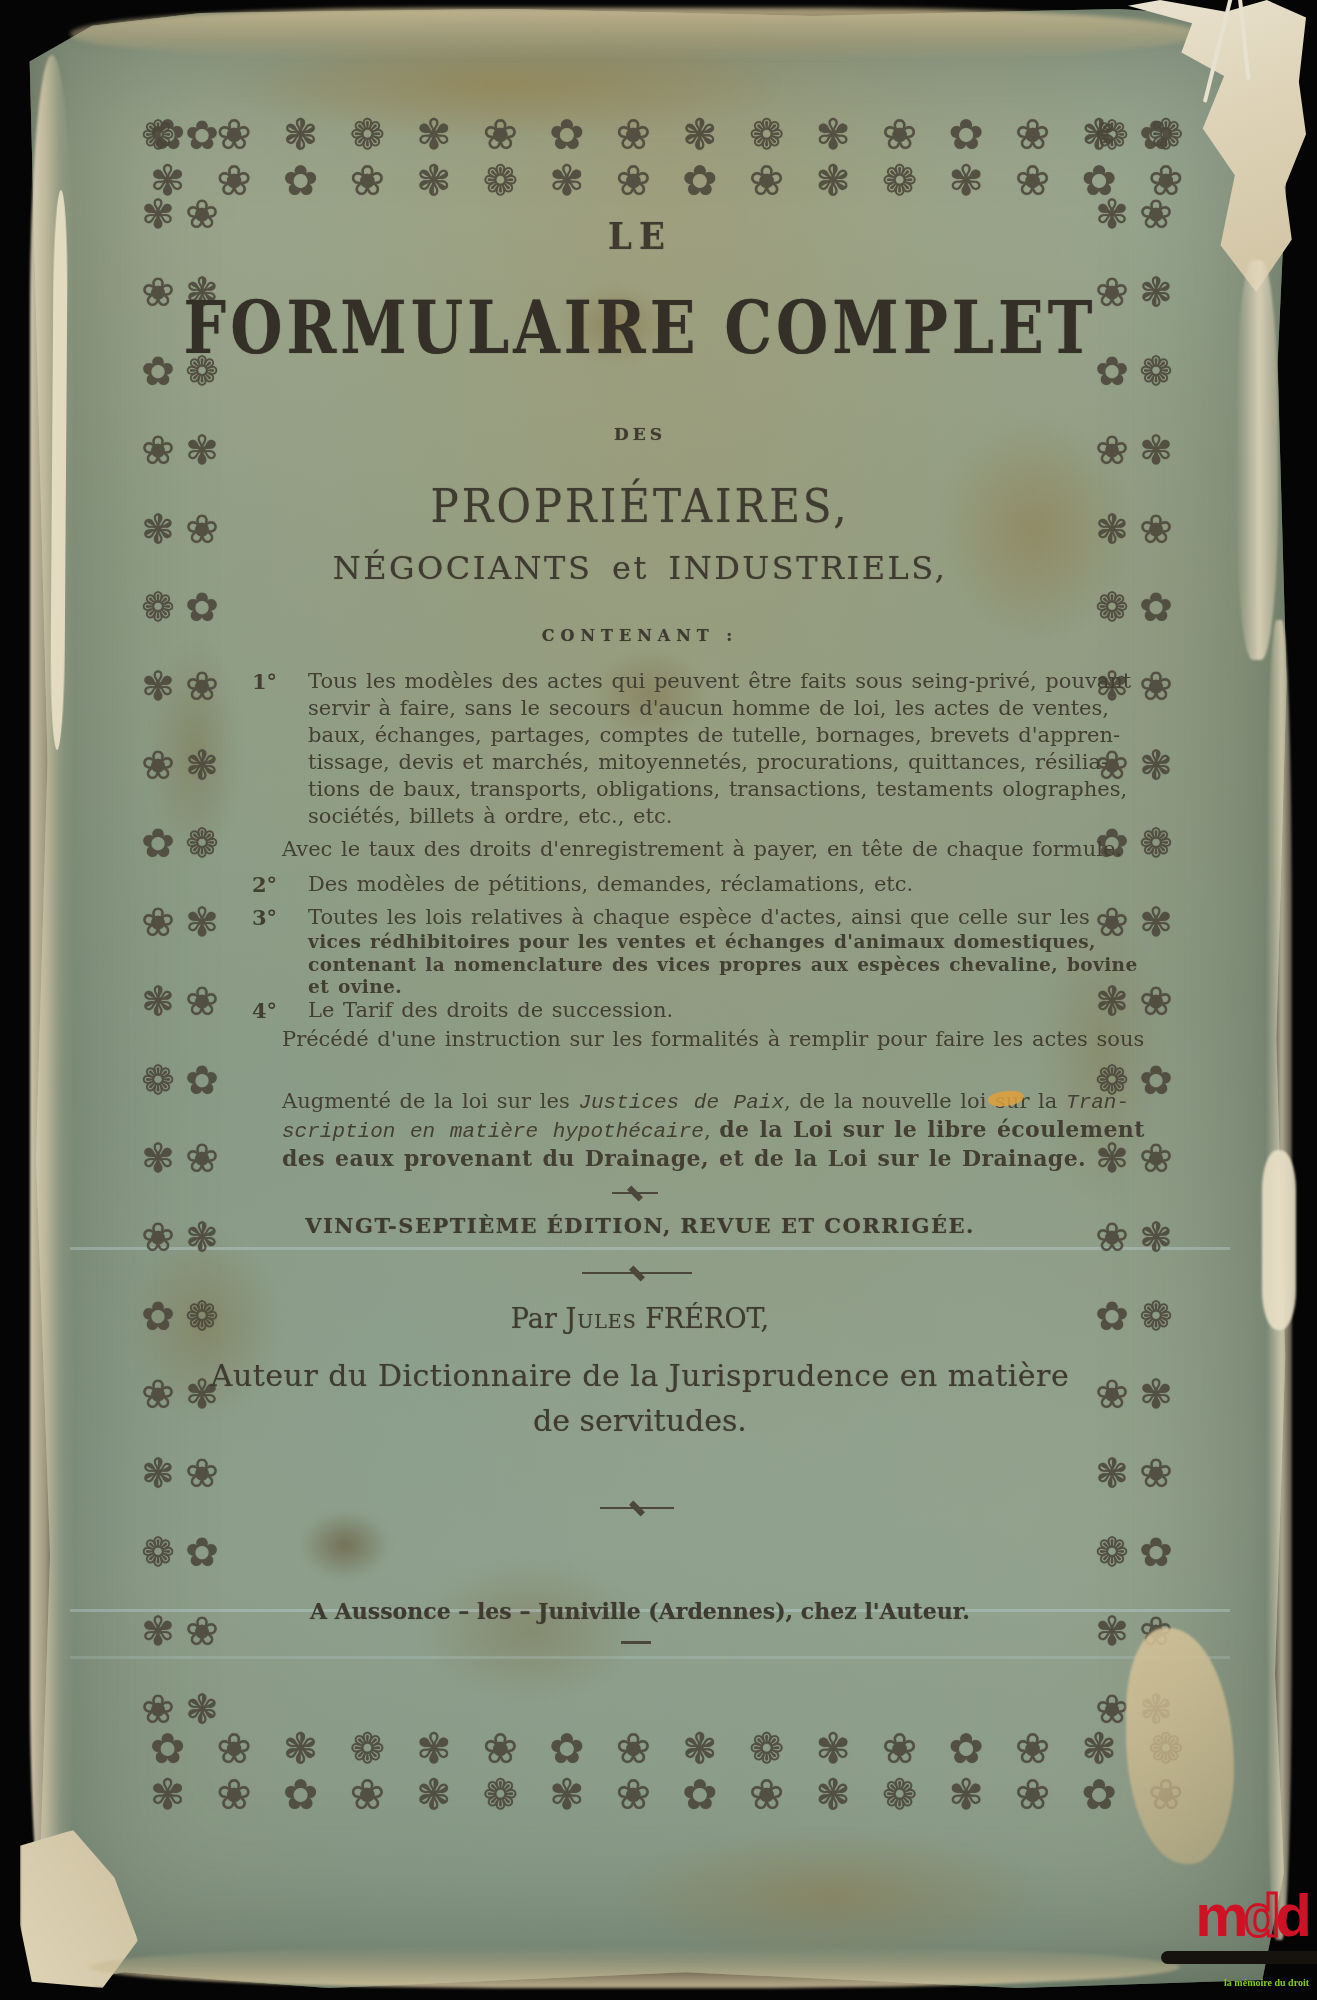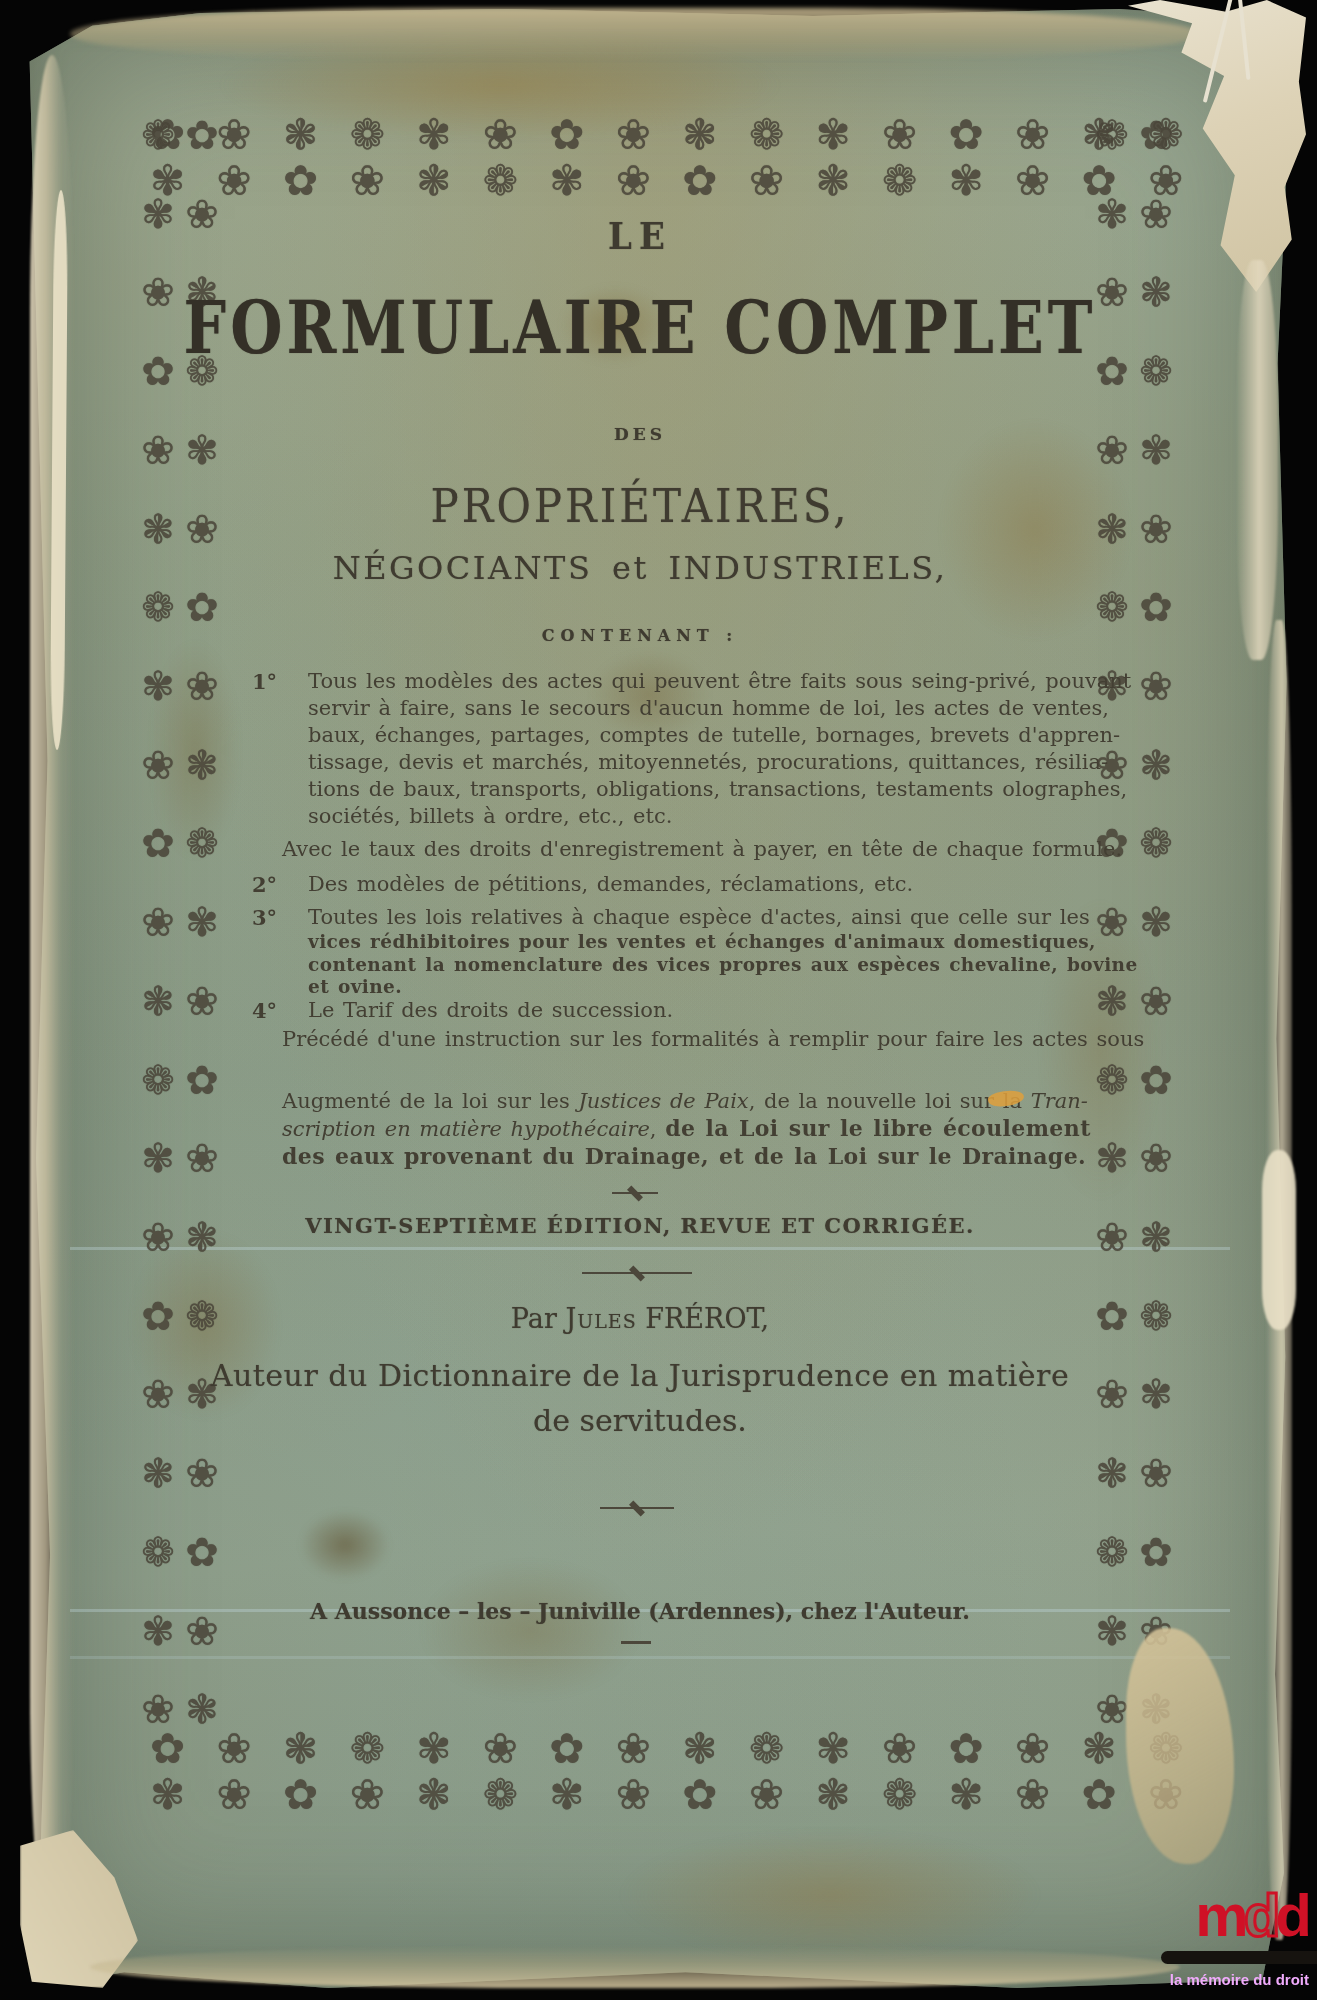--- a/index.html
+++ b/index.html
@@ -62,21 +62,21 @@
   .t-prop{top:482px;font-size:42px;letter-spacing:3px;transform:scaleY(1.1);}
   .t-neg{top:549px;font-size:32px;font-weight:normal;letter-spacing:2.5px;word-spacing:7px;}
   .t-cont{top:626px;font-size:16px;font-weight:bold;letter-spacing:6px;}
 
   .body-block{position:absolute;left:252px;width:775px;font-size:21px;line-height:27px;
     word-spacing:2px;color:#433f33;}
   .body-block .ln{white-space:nowrap;position:relative;padding-left:56px;}
   .body-block .num{position:absolute;left:0;top:0;width:46px;text-align:left;font-weight:bold;}
   .indent1 .ln{padding-left:30px;}
   .boldsmall{font-size:18.5px;line-height:22.5px;font-weight:bold;letter-spacing:.4px;}
-  .it{font-style:italic;}
+  .it{font-style:italic;font-family:Liberation Mono, monospace;}
   .bseg{font-weight:bold;font-size:22px;letter-spacing:.4px;}
 
   .edition{top:1213px;font-size:21px;font-weight:bold;letter-spacing:1.5px;}
   .byline{top:1303px;font-size:27px;}
   .byline .sc{font-variant:small-caps;letter-spacing:1px;}
   .author1{top:1358px;font-size:30px;letter-spacing:.5px;}
   .author2{top:1403px;font-size:30px;}
   .imprint{top:1598px;font-size:22px;font-weight:bold;}
   .year{top:1663px;font-size:31px;letter-spacing:3px;}
 
@@ -126,22 +126,22 @@
   .string1,.string2{top:-6px;width:4px;height:110px;background:#e7e1d0;border-radius:3px;}
   .string1{left:1216px;transform:rotate(14deg);}
   .string2{left:1242px;transform:rotate(-6deg);height:86px;}
 
   
   .wm{left:auto;right:0;top:auto;bottom:0;width:230px;height:140px;position:absolute;}
   .wm-logo{position:absolute;right:10px;bottom:54px;font-family:"Liberation Sans", sans-serif;
     font-weight:700;font-size:60px;letter-spacing:-5px;color:#cf1126;line-height:1;}
   .wm-logo .outline{color:rgba(207,17,38,.16);-webkit-text-stroke:3px #cf1126;}
   .wm-bar{position:absolute;right:0;bottom:36px;width:156px;height:13px;background:#16130f;border-radius:7px 0 0 7px;}
-  .wm-tagline{position:absolute;right:8px;bottom:12px;font-family:Liberation Sans, sans-serif;
-    font-weight:700;font-size:15px;color:#f0abfc;white-space:nowrap;}
+  .wm-tagline{position:absolute;right:8px;bottom:12px;font-family:Liberation Serif, serif;
+    font-weight:700;font-size:10px;color:#84cc16;white-space:nowrap;}
 </style>
 </head>
 <body>
 
 <div class="stage">
 
   <div class="book"></div>
 
   <div class="layer stains">
     <div class="stain s1"></div>

